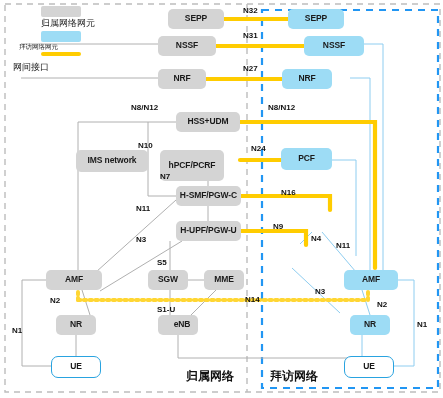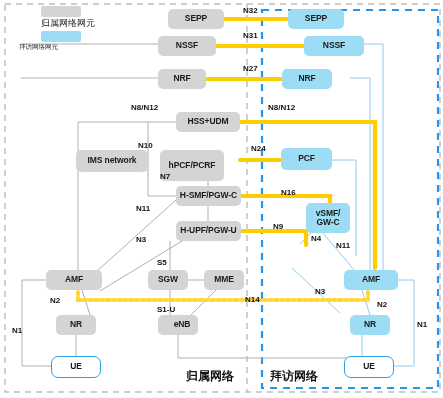--- a/index.html
+++ b/index.html
@@ -113,20 +113,24 @@
 
   <div class="legend">
     <div class="lg-row">
       <span class="lg-sw gray" style="top:0"></span>
       <span class="lg-txt big" style="left:36px;top:11px">归属网络网元</span>
     </div>
     <div class="lg-row">
       <span class="lg-sw blue" style="top:3px"></span>
       <span class="lg-txt" style="left:14px;top:15px;font-size:6.5px">拜访网络网元</span>
     </div>
+    <div class="lg-row">
+      <span class="lg-line" style="top:2px"></span>
+      <span class="lg-txt big" style="left:8px;top:11px">网间接口</span>
+    </div>
   </div>
 
   <div class="node home" style="left:168px;top:9px;width:56px;height:20px;">SEPP</div>
   <div class="node visit" style="left:288px;top:9px;width:56px;height:20px;">SEPP</div>
 
   <div class="node home" style="left:158px;top:36px;width:58px;height:20px;">NSSF</div>
   <div class="node visit" style="left:304px;top:36px;width:60px;height:20px;">NSSF</div>
 
   <div class="node home" style="left:158px;top:69px;width:48px;height:20px;">NRF</div>
   <div class="node visit" style="left:282px;top:69px;width:50px;height:20px;">NRF</div>
@@ -134,22 +138,20 @@
   <div class="node home" style="left:176px;top:112px;width:64px;height:20px;">HSS+UDM</div>
 
   <div class="node home" style="left:160px;top:150px;width:64px;height:31px;">hPCF/PCRF</div>
   <div class="node visit" style="left:281px;top:148px;width:51px;height:22px;">PCF</div>
 
   <div class="node home" style="left:76px;top:150px;width:72px;height:22px;">IMS network</div>
 
   <div class="node home" style="left:176px;top:186px;width:65px;height:20px;">H-SMF/PGW-C</div>
   <div class="node home" style="left:176px;top:221px;width:65px;height:20px;">H-UPF/PGW-U</div>
 
-  <div class="node visit" style="left:306px;top:203px;width:44px;height:30px;white-space:pre-line;">vSMF/
-GW-C</div>
 
   <div class="node home" style="left:46px;top:270px;width:56px;height:20px;">AMF</div>
   <div class="node home" style="left:148px;top:270px;width:40px;height:20px;">SGW</div>
   <div class="node home" style="left:204px;top:270px;width:40px;height:20px;">MME</div>
 
   <div class="node home" style="left:56px;top:315px;width:40px;height:20px;">NR</div>
   <div class="node home" style="left:158px;top:315px;width:40px;height:20px;padding-left:8px;">eNB</div>
 
   <div class="node ue" style="left:51px;top:356px;width:50px;height:22px;">UE</div>
 

